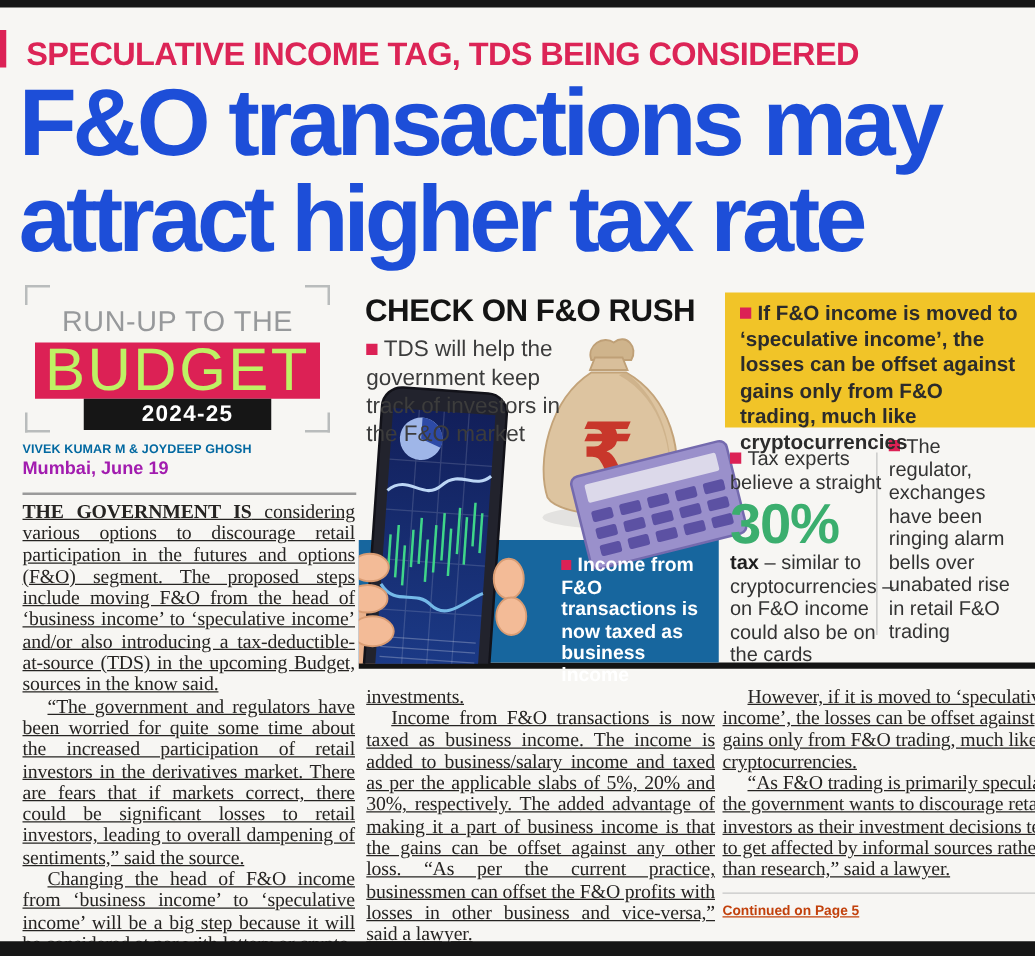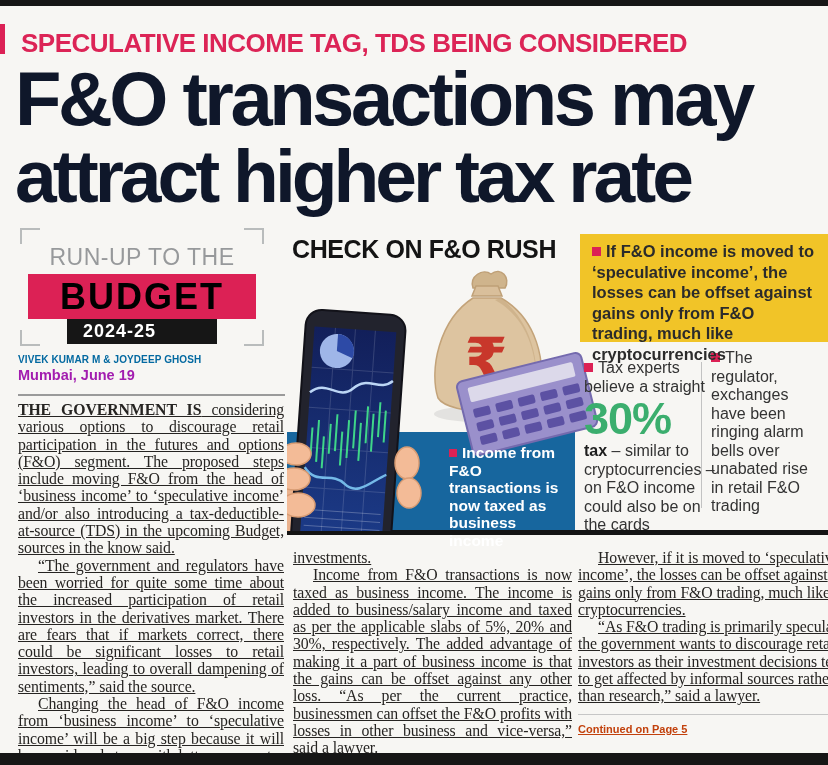--- a/index.html
+++ b/index.html
@@ -15,43 +15,43 @@
   .left-sliver { left:0; top:24px; width:5px; height:30px; background:#dc2155; }
 
   .kicker {
     left:21px; top:28px; width:790px;
     font-size:26px; font-weight:bold; letter-spacing:-0.5px;
     color:#dc2456;
   }
   .headline {
     left:15px; top:60px; width:812px;
     font-size:76px; line-height:77px; font-weight:bold;
-    letter-spacing:-3.5px; color:#0f172a; white-space:nowrap;
+    letter-spacing:-3.5px; color:#1d4ed8; white-space:nowrap;
   }
   .headline .hl2 { letter-spacing:-4px; font-size:75px; }
 
   
   .badge { left:20px; top:228px; width:244px; height:118px; }
   .corner { position:absolute; width:20px; height:16px; border:0 solid #b9bcbc; }
   .c-tl { left:0; top:0; border-left-width:2px; border-top-width:2px; }
   .c-tr { right:0; top:0; border-right-width:2px; border-top-width:2px; }
   .c-bl { left:0; bottom:0; border-left-width:2px; border-bottom-width:2px; }
   .c-br { right:0; bottom:0; border-right-width:2px; border-bottom-width:2px; }
   .badge-eyebrow {
     margin-top:16px; text-align:center; font-size:23px; font-weight:500;
     color:#97999b; letter-spacing:0.5px;
   }
   .badge-bar {
     margin:3px auto 0; width:228px; height:45px; background:#dc2155;
     display:flex; align-items:center; justify-content:center;
   }
-  .badge-bar span { color:#000000; font-size:36px; font-weight:bold; letter-spacing:2px; }
+  .badge-bar span { color:#bef264; font-size:48px; font-weight:normal; letter-spacing:2px; }
   .badge-year {
     margin:0 auto; width:150px; height:25px; background:#161616;
-    display:flex; align-items:center; padding-left:16px;
+    display:flex; align-items:center; justify-content:center;padding-left:16px;
   }
   .badge-year span { color:#fff; font-size:18px; font-weight:bold; letter-spacing:1px; }
 
   .byline { left:18px; top:354px; width:268px; }
   .authors { font-size:10px; font-weight:bold; color:#0369a1; letter-spacing:0.1px; }
   .dateline { font-size:14.5px; font-weight:bold; color:#a21caf; margin-top:2px; }
   .byline-rule { left:18px; top:394px; width:267px; height:2px; background:#9a9a9a; }
 
   
   .bodytext {
@@ -145,20 +145,23 @@
 
   <div class="abs bodytext col-left">
     <p><strong class="lead-in">THE GOVERNMENT IS</strong><span> considering various options to discourage retail participation in the futures and options (F&amp;O) segment. The proposed steps include moving F&amp;O from the head of ‘business income’ to ‘speculative income’ and/or also introducing a tax-deductible-at-source (TDS) in the upcoming Budget, sources in the know said.</span></p>
     <p class="ind">“The government and regulators have been worried for quite some time about the increased participation of retail investors in the derivatives market. There are fears that if markets correct, there could be significant losses to retail investors, leading to overall dampening of sentiments,” said the source.</p>
     <p class="ind">Changing the head of F&amp;O income from ‘business income’ to ‘speculative income’ will be a big step because it will be considered at par with lottery or crypto</p>
   </div>
 
   <div class="abs info">
     <div class="info-title">CHECK ON F&amp;O RUSH</div>
 
+    <div class="tds-note">
+      <span class="sq"></span><span>TDS will help the government keep track of investors in the F&amp;O market</span>
+    </div>
 
     <div class="yellow-box">
       <div class="yb-text"><span class="sq"></span><span>If F&amp;O income is moved to ‘speculative income’, the losses can be offset against gains only from F&amp;O trading, much like cryptocurrencies</span></div>
     </div>
 
     <div class="photo-blue"></div>
 
     <svg class="photo-art" viewBox="0 0 313 273" aria-hidden="true">
       <defs>
         <linearGradient id="scr" x1="0" y1="0" x2="0" y2="1">

